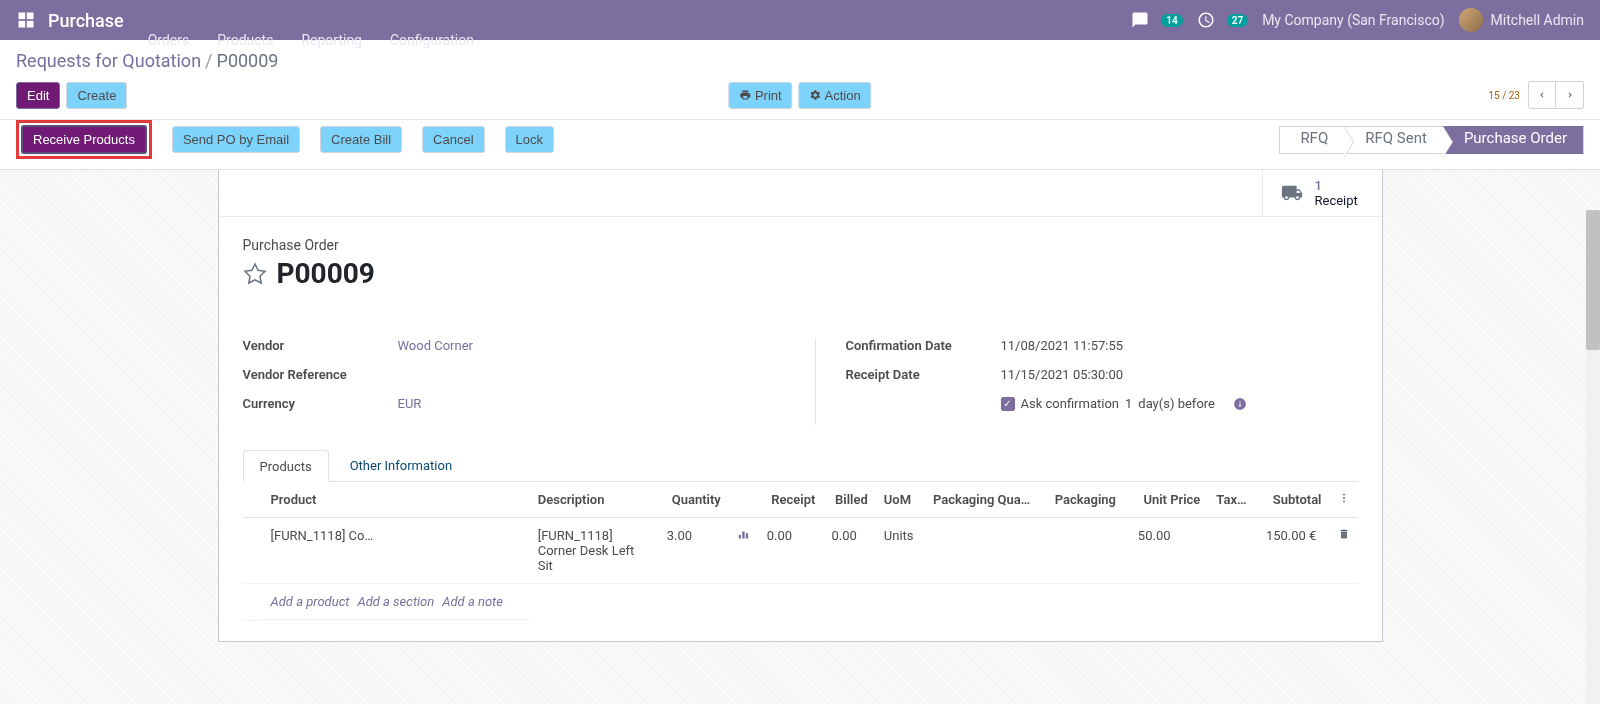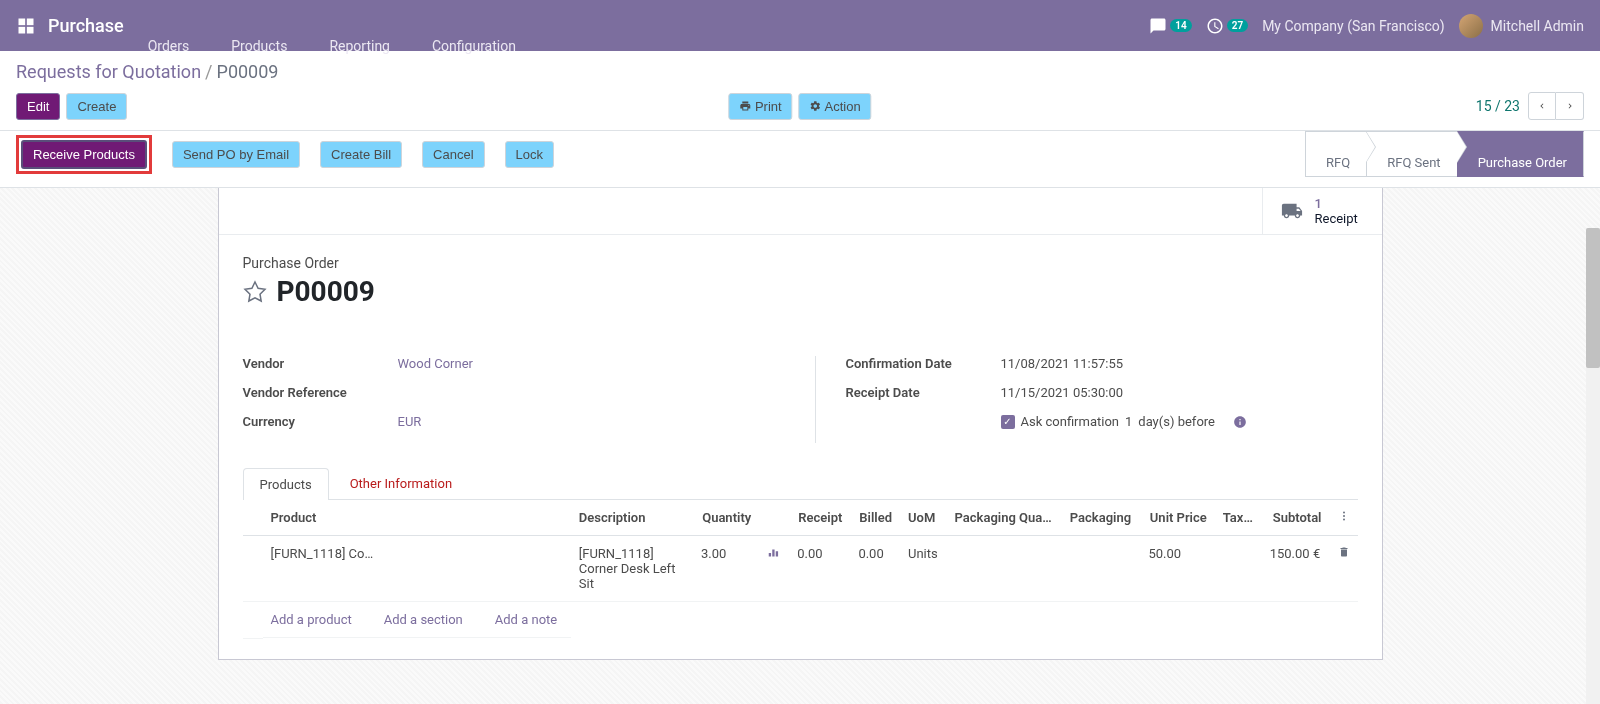--- a/index.html
+++ b/index.html
@@ -1,51 +1,51 @@
 <!DOCTYPE html>
 <html><head>
 <meta charset="utf-8">
 <style>
 * { box-sizing: border-box; margin: 0; padding: 0; }
 body { font-family: -apple-system, BlinkMacSystemFont, "Segoe UI", Roboto, sans-serif; font-size: 13px; color: #4c4c4c; background: #f9f9f9; }
 
 
-.topnav { background: #7c6e9e; height: 51px; display: flex; align-items: center; padding: 0 16px; color: #fff; }
+.topnav { background: #7c6e9e; height: 40px; display: flex; align-items: center; padding: 0 16px; color: #fff; }
 .topnav .apps { width: 20px; height: 20px; margin-right: 12px; }
 .topnav .brand { font-size: 18px; font-weight: 500; margin-right: 24px; }
-.topnav .menu { display: flex; gap: 42px; margin-top: 40px; }
+.topnav .menu { display: flex; gap: 28px; margin-top: 40px; }
 .topnav .menu a { color: #ebe7f2; cursor: pointer; font-size: 14px; }
 .topnav .right { margin-left: auto; display: flex; align-items: center; gap: 14px; }
-.topnav .badge-icon { display: flex; align-items: center; gap: 3px; cursor: pointer; justify-content: flex-end; }
+.topnav .badge-icon { display: flex; align-items: center; gap: 12px; cursor: pointer; justify-content: flex-end; }
 .topnav .badge { background: #00a09d; color: #fff; font-size: 10px; padding: 1px 5px; border-radius: 8px; font-weight: 600; }
 .topnav .company { font-size: 14px; color: #ebe7f2; cursor: pointer; }
 .topnav .avatar { width: 24px; height: 24px; border-radius: 50%; background: linear-gradient(135deg, #d4a574, #8b6f47); }
 
 
 .ctrlpanel { background: #fff; border-bottom: 1px solid #dee2e6; padding: 10px 16px 0; }
 .breadcrumb { font-size: 18px; color: #7c6e9e; margin-bottom: 10px; }
 .breadcrumb .sep { color: #999; margin: 0 4px; }
 .breadcrumb .current { color: #6b7280; }
 .ctrlrow { display: flex; align-items: center; margin-bottom: 10px; }
 .btn { border: 1px solid #ced4da; background: #7dd3fc; padding: 5px 10px; font-size: 13px; cursor: pointer; border-radius: 3px; color: #4c4c4c; }
 .btn-primary { background: #701a75; color: #fff; border-color: #7c6e9e; }
 .btn-group { display: flex; gap: 6px; }
 .ctrl-center { position: absolute; left: 50%; transform: translateX(-50%); display: flex; gap: 6px; }
 .ctrl-right { margin-left: auto; display: flex; align-items: center; gap: 8px; }
-.pager { font-size: 14px; color: #0f766e; margin-left: 24px; }
+.pager { font-size: 10px; color: #a16207; margin-left: 24px; }
 .pager-btns { display: flex; }
 .pager-btns button { border: 1px solid #ced4da; background: #fff; width: 28px; height: 28px; cursor: pointer; display:flex; align-items:center; justify-content:center; }
 .pager-btns button:first-child { border-radius: 3px 0 0 3px; }
 .pager-btns button:last-child { border-radius: 0 3px 3px 0; border-left: none; }
 
 
 .actionrow { display: flex; align-items: center; gap: 20px; padding: 0 16px 10px; background:#fff; border-bottom:1px solid #dee2e6; position:relative; }
 .highlight-box { border: 3px solid #e23b3b; padding: 2px; display: inline-flex; }
 .statusbar { margin-left: auto; display: flex; align-items:center; }
-.status-arrow { position:relative; padding: 23px 16px 6px 20px; font-size:13px; color:#6b7280; background:#fff; border:1px solid #ced4da; border-right:none; }
+.status-arrow { position:relative; padding: 2px 16px 6px 20px; font-size:15px; color:#6b7280; background:#fff; border:1px solid #ced4da; border-right:none; }
 .status-arrow::after { content:''; position:absolute; right:-9px; top:0; width:0; height:0; border-top:15px solid transparent; border-bottom:15px solid transparent; border-left:9px solid #fff; z-index:2; }
 .status-arrow::before { content:''; position:absolute; right:-10px; top:-1px; width:0; height:0; border-top:16px solid transparent; border-bottom:16px solid transparent; border-left:10px solid #ced4da; z-index:1; }
 .status-arrow.active { background:#7c6e9e; color:#fff; border-color:#7c6e9e; }
 .status-arrow.active::after { border-left-color:#7c6e9e; }
 .status-arrow.active::before { border-left-color:#7c6e9e; }
 .status-arrow:last-child { border-right:1px solid #ced4da; }
 .status-arrow:last-child::after, .status-arrow:last-child::before { display:none; }
 
 
 .bodywrap { background: repeating-linear-gradient(45deg, #f5f5f5, #f5f5f5 2px, #fafafa 2px, #fafafa 4px); padding: 0 0 40px; min-height:600px; position:relative; }
@@ -67,30 +67,30 @@
 .fieldrow { display:flex; margin-bottom:14px; align-items:flex-start; }
 .fieldrow label { width:155px; font-weight:600; color:#4c4c4c; font-size:13px; flex-shrink:0; }
 .fieldrow .val { color:#7c6e9e; font-size:13px; }
 .fieldrow .val.dark { color:#4c4c4c; }
 .fieldcol.rightcol { border-left: 1px solid #dee2e6; padding-left: 30px; }
 .checkbox-row { display:flex; align-items:center; gap:6px; color:#4c4c4c; font-size:13px; }
 .cb { width:14px; height:14px; background:#7c6e9e; border-radius:2px; display:inline-flex; align-items:center; justify-content:center; color:#fff; font-size:10px; }
 
 
 .tabs { border-bottom:1px solid #dee2e6; display:flex; gap:4px; margin-bottom:0; }
-.tab { padding:8px 16px; cursor:pointer; color:#b91c1c; font-size:13px; border:1px solid transparent; border-bottom:none; border-radius:4px 4px 0 0; }
+.tab { padding:8px 16px; cursor:pointer; color:#0c4a6e; font-size:13px; border:1px solid transparent; border-bottom:none; border-radius:4px 4px 0 0; }
 .tab.active { border-color:#dee2e6; background:#fff; color:#4c4c4c; position:relative; top:1px; }
 
 
 .otable { width:100%; border-collapse:collapse; font-size:13px; }
 .otable th { text-align:left; padding:10px 8px; font-weight:600; color:#4c4c4c; border-bottom:1px solid #dee2e6; background:#fff; }
 .otable th.num { text-align:right; }
 .otable td { padding:10px 8px; border-bottom:1px solid #f1f3f4; vertical-align:top; }
 .otable td.num { text-align:left; }
-.addlinks { padding:10px 8px; display:flex; gap:32px; }
+.addlinks { padding:10px 8px; display:flex; gap:8px;font-style:italic; }
 .addlinks a { color:#7c6e9e; cursor:pointer; }
 
 .scrollbar-fake { position:absolute; right:0; top:40px; bottom:0; width:14px; background:#f1f1f1; }
 .scrollbar-thumb { position:absolute; top:0; width:100%; height:140px; background:#c1c1c1; border-radius:2px; }
 
 </style>
 </head>
 <body>
 
 <div class="topnav">

